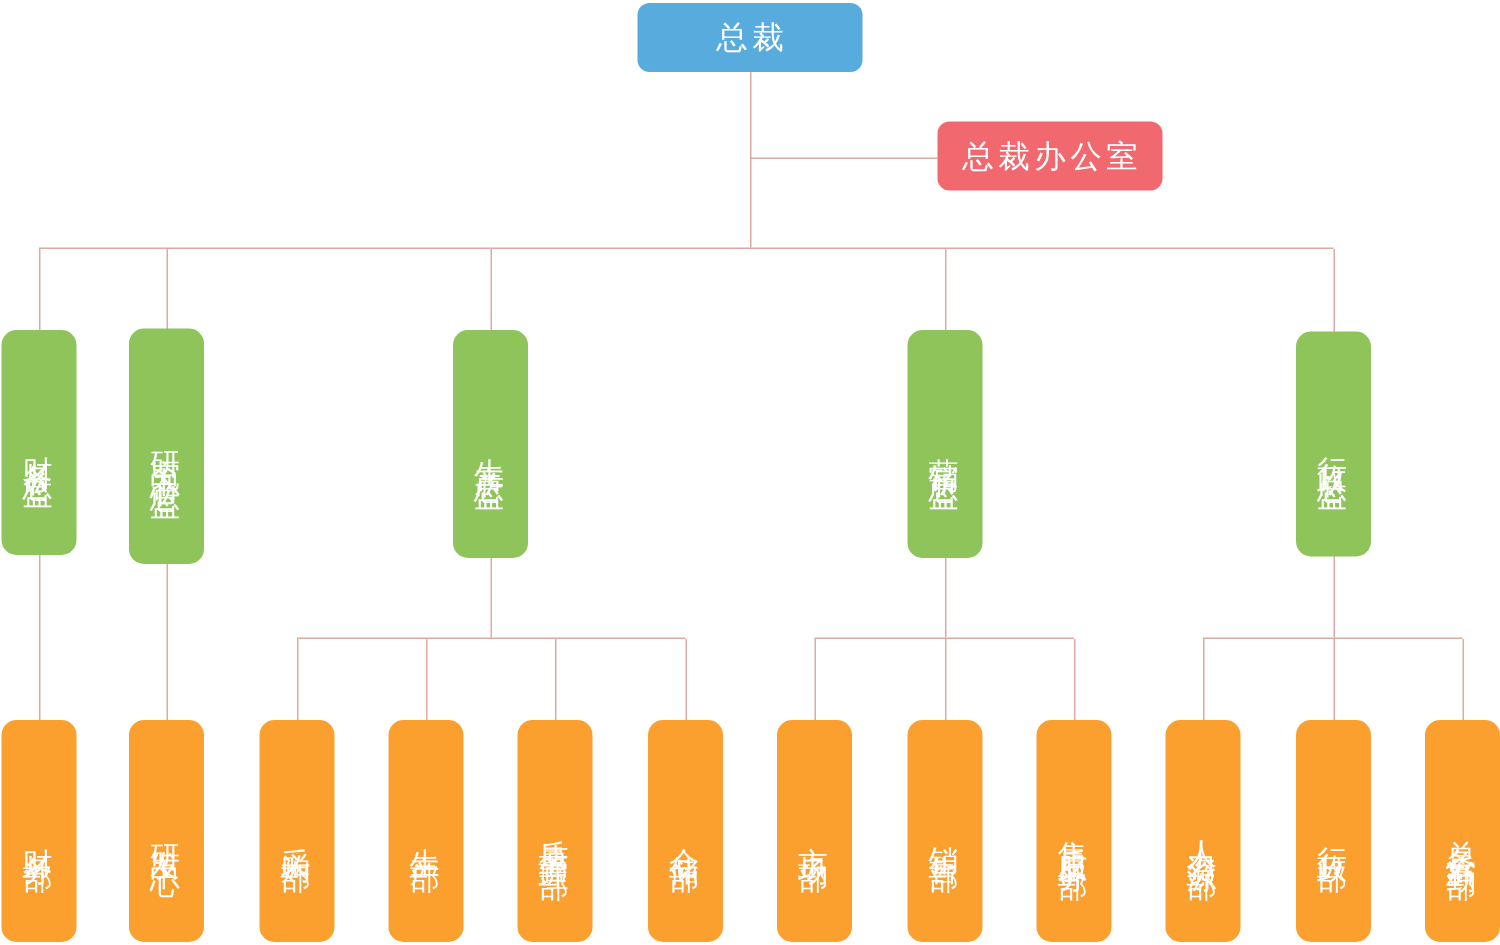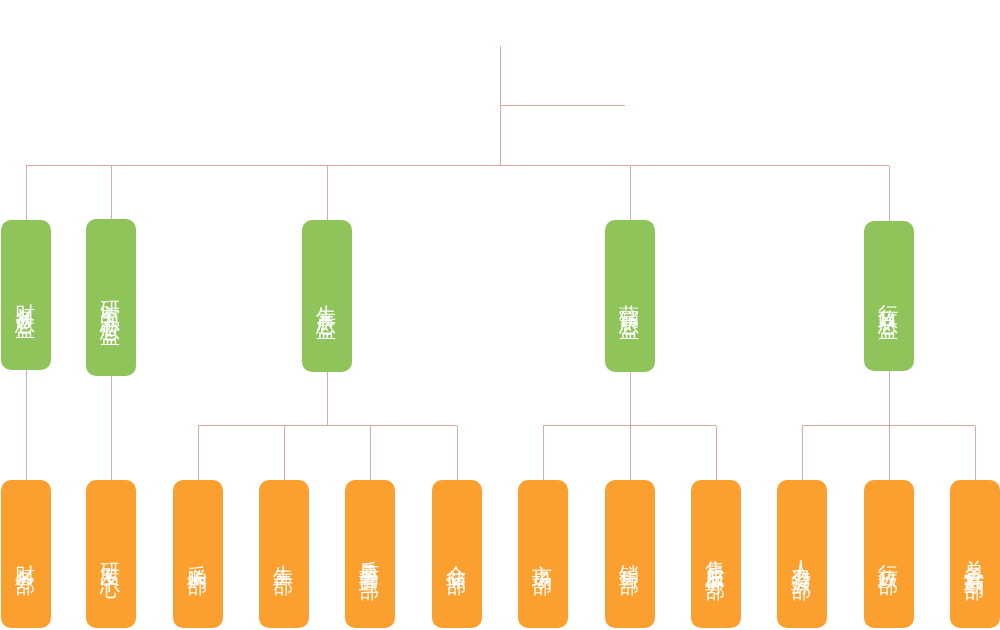--- a/index.html
+++ b/index.html
@@ -59,20 +59,22 @@
     <div class="connector" style="left: 630px; top: 370px; width: 1px; height: 55px;"></div>
     <div class="connector" style="left: 543px; top: 425px; width: 173px; height: 1px;"></div>
     <div class="connector" style="left: 543px; top: 426px; width: 1px; height: 54px;"></div>
     <div class="connector" style="left: 630px; top: 426px; width: 1px; height: 54px;"></div>
     <div class="connector" style="left: 716px; top: 426px; width: 1px; height: 54px;"></div>
     <div class="connector" style="left: 889px; top: 369px; width: 1px; height: 56px;"></div>
     <div class="connector" style="left: 802px; top: 425px; width: 173px; height: 1px;"></div>
     <div class="connector" style="left: 802px; top: 426px; width: 1px; height: 54px;"></div>
     <div class="connector" style="left: 889px; top: 426px; width: 1px; height: 54px;"></div>
     <div class="connector" style="left: 975px; top: 426px; width: 1px; height: 54px;"></div>
+    <div class="node root" style="left: 425px; top: 2px; width: 150px; height: 46px; background: rgb(88, 171, 221);">总裁</div>
+    <div class="node staff" style="left: 625px; top: 81px; width: 150px; height: 46px; background: rgb(241, 105, 110);">总裁办公室</div>
     <div class="node director vertical" style="left: 1px; top: 220px; width: 50px; height: 150px; background: rgb(142, 196, 90);">财务总监</div>
     <div class="node director vertical" style="left: 86px; top: 219px; width: 50px; height: 157px; background: rgb(142, 196, 90);">研究中心总监</div>
     <div class="node director vertical" style="left: 302px; top: 220px; width: 50px; height: 152px; background: rgb(142, 196, 90);">生产总监</div>
     <div class="node director vertical" style="left: 605px; top: 220px; width: 50px; height: 152px; background: rgb(142, 196, 90);">营销总监</div>
     <div class="node director vertical" style="left: 864px; top: 221px; width: 50px; height: 150px; background: rgb(142, 196, 90);">行政总监</div>
     <div class="node department vertical" style="left: 1px; top: 480px; width: 50px; height: 148px; background: rgb(251, 159, 46);">财务部</div>
     <div class="node department vertical" style="left: 86px; top: 480px; width: 50px; height: 148px; background: rgb(251, 159, 46);">研发中心</div>
     <div class="node department vertical" style="left: 173px; top: 480px; width: 50px; height: 148px; background: rgb(251, 159, 46);">采购部</div>
     <div class="node department vertical" style="left: 259px; top: 480px; width: 50px; height: 148px; background: rgb(251, 159, 46);">生产部</div>
     <div class="node department vertical" style="left: 345px; top: 480px; width: 50px; height: 148px; background: rgb(251, 159, 46);">质量管理部</div>

